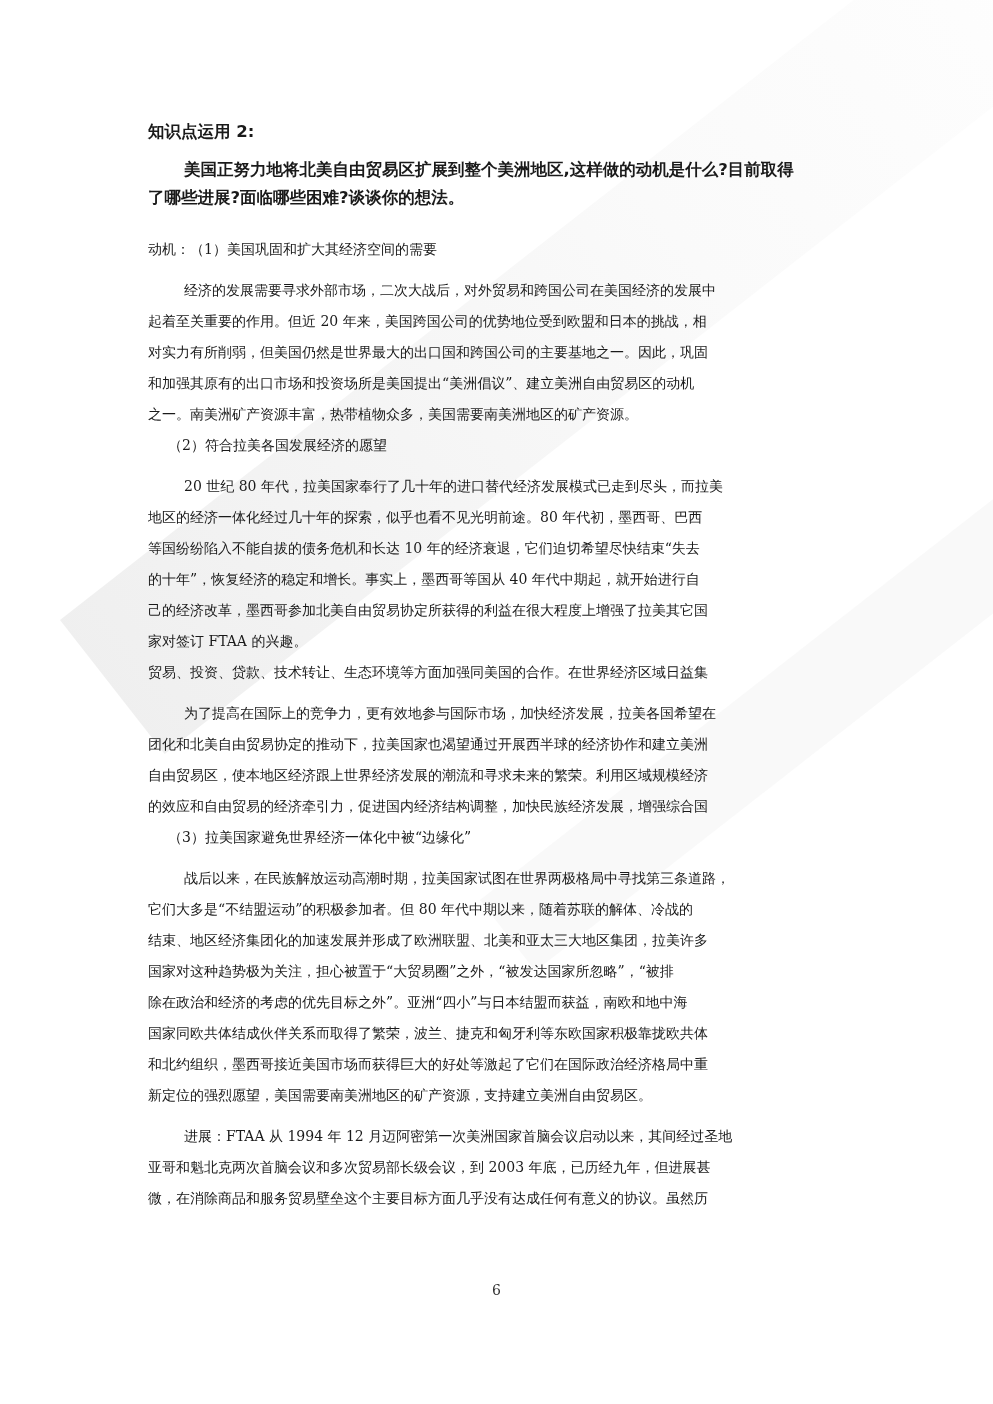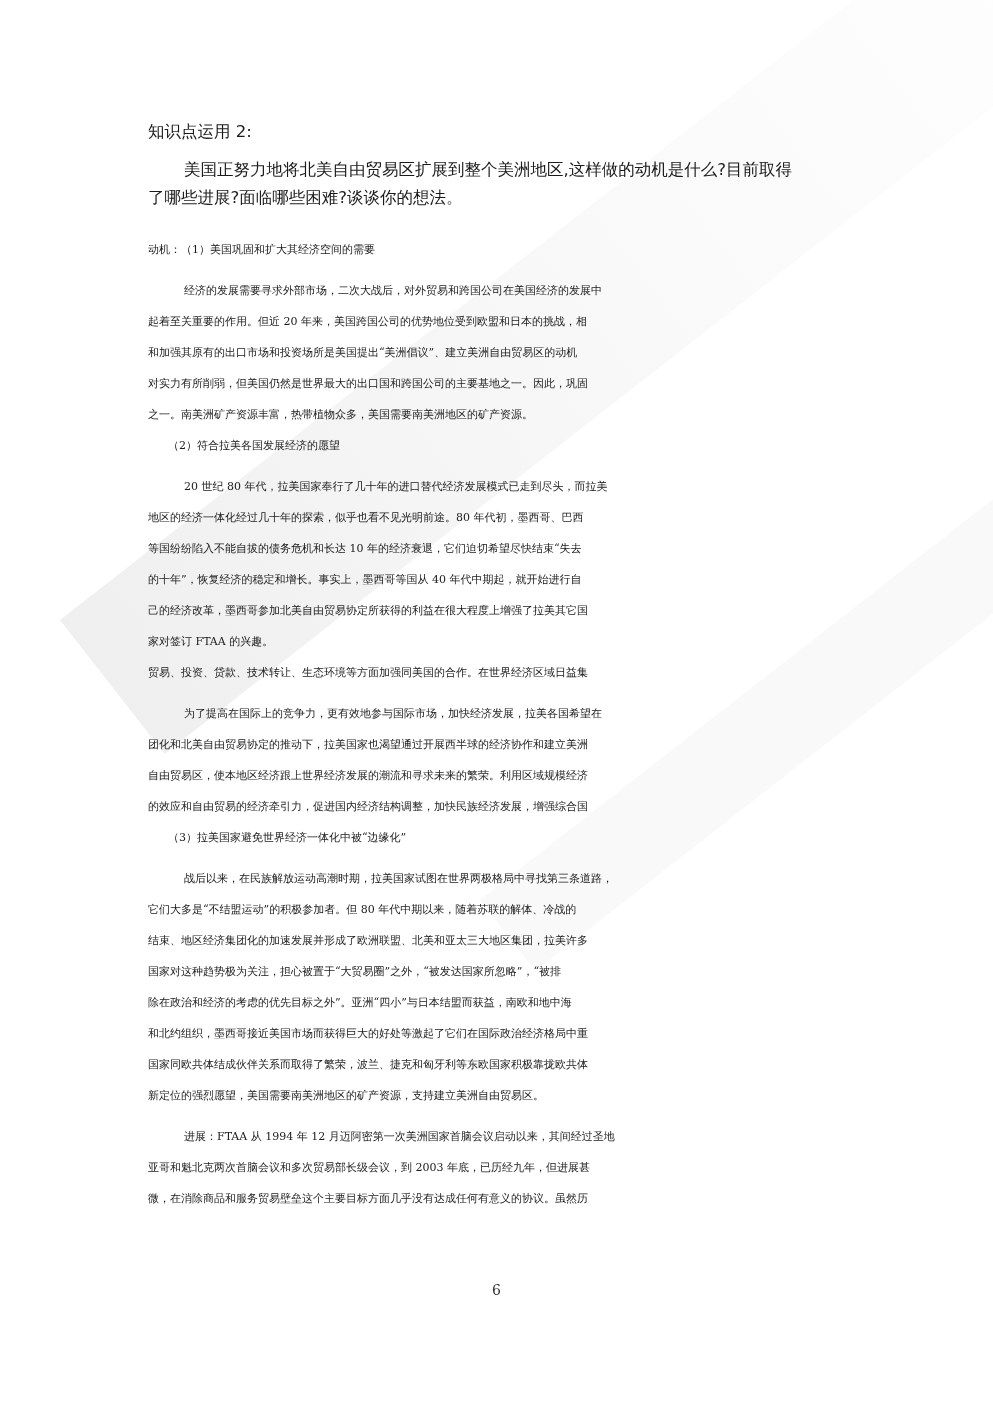--- a/index.html
+++ b/index.html
@@ -44,28 +44,28 @@
       background: rgba(230,230,230,0.25);
     }
     .page {
       position: absolute;
       left: 148px;
       top: 118px;
       width: 700px;
       z-index: 1;
     }
     .line {
-      font-size: 11px;
+      font-size: 14px;
       line-height: 31px;
       white-space: nowrap;
       height: 31px;
     }
     .heading {
       font-family: "DejaVu Sans", "Liberation Sans", sans-serif;
-      font-weight: normal;
+      font-weight: bold;
       font-size: 16.5px;
       line-height: 28px;
       height: 28px;
     }
     .indent { padding-left: 36px; margin-top: 10px; }
     .indent-sub { padding-left: 20px; }
     .page-number {
       position: absolute;
       left: 0;
       width: 993px;
@@ -86,43 +86,43 @@
 
 <div class="page">
   <div class="line heading">知识点运用 2:</div>
   <div class="line heading indent">美国正努力地将北美自由贸易区扩展到整个美洲地区,这样做的动机是什么?目前取得</div>
   <div class="line heading" style="margin-bottom:22px;">了哪些进展?面临哪些困难?谈谈你的想法。</div>
 
   <div id="body-lines">
       <div class="line">动机：（1）美国巩固和扩大其经济空间的需要</div>
       <div class="line indent">经济的发展需要寻求外部市场，二次大战后，对外贸易和跨国公司在美国经济的发展中</div>
       <div class="line">起着至关重要的作用。但近 20 年来，美国跨国公司的优势地位受到欧盟和日本的挑战，相</div>
+      <div class="line">对实力有所削弱，但美国仍然是世界最大的出口国和跨国公司的主要基地之一。因此，巩固</div>
       <div class="line">和加强其原有的出口市场和投资场所是美国提出“美洲倡议”、建立美洲自由贸易区的动机</div>
-      <div class="line">对实力有所削弱，但美国仍然是世界最大的出口国和跨国公司的主要基地之一。因此，巩固</div>
       <div class="line">之一。南美洲矿产资源丰富，热带植物众多，美国需要南美洲地区的矿产资源。</div>
       <div class="line indent-sub">（2）符合拉美各国发展经济的愿望</div>
       <div class="line indent">20 世纪 80 年代，拉美国家奉行了几十年的进口替代经济发展模式已走到尽头，而拉美</div>
       <div class="line">地区的经济一体化经过几十年的探索，似乎也看不见光明前途。80 年代初，墨西哥、巴西</div>
       <div class="line">等国纷纷陷入不能自拔的债务危机和长达 10 年的经济衰退，它们迫切希望尽快结束“失去</div>
       <div class="line">的十年”，恢复经济的稳定和增长。事实上，墨西哥等国从 40 年代中期起，就开始进行自</div>
       <div class="line">己的经济改革，墨西哥参加北美自由贸易协定所获得的利益在很大程度上增强了拉美其它国</div>
       <div class="line">家对签订 FTAA 的兴趣。</div>
       <div class="line">贸易、投资、贷款、技术转让、生态环境等方面加强同美国的合作。在世界经济区域日益集</div>
       <div class="line indent">为了提高在国际上的竞争力，更有效地参与国际市场，加快经济发展，拉美各国希望在</div>
       <div class="line">团化和北美自由贸易协定的推动下，拉美国家也渴望通过开展西半球的经济协作和建立美洲</div>
       <div class="line">自由贸易区，使本地区经济跟上世界经济发展的潮流和寻求未来的繁荣。利用区域规模经济</div>
       <div class="line">的效应和自由贸易的经济牵引力，促进国内经济结构调整，加快民族经济发展，增强综合国</div>
       <div class="line indent-sub">（3）拉美国家避免世界经济一体化中被“边缘化”</div>
       <div class="line indent">战后以来，在民族解放运动高潮时期，拉美国家试图在世界两极格局中寻找第三条道路，</div>
       <div class="line">它们大多是“不结盟运动”的积极参加者。但 80 年代中期以来，随着苏联的解体、冷战的</div>
       <div class="line">结束、地区经济集团化的加速发展并形成了欧洲联盟、北美和亚太三大地区集团，拉美许多</div>
       <div class="line">国家对这种趋势极为关注，担心被置于“大贸易圈”之外，“被发达国家所忽略”，“被排</div>
       <div class="line">除在政治和经济的考虑的优先目标之外”。亚洲“四小”与日本结盟而获益，南欧和地中海</div>
+      <div class="line">国家同欧共体结成伙伴关系而取得了繁荣，波兰、捷克和匈牙利等东欧国家积极靠拢欧共体</div>
       <div class="line">和北约组织，墨西哥接近美国市场而获得巨大的好处等激起了它们在国际政治经济格局中重</div>
-      <div class="line">国家同欧共体结成伙伴关系而取得了繁荣，波兰、捷克和匈牙利等东欧国家积极靠拢欧共体</div>
       <div class="line">新定位的强烈愿望，美国需要南美洲地区的矿产资源，支持建立美洲自由贸易区。</div>
       <div class="line indent">进展：FTAA 从 1994 年 12 月迈阿密第一次美洲国家首脑会议启动以来，其间经过圣地</div>
       <div class="line">亚哥和魁北克两次首脑会议和多次贸易部长级会议，到 2003  年底，已历经九年，但进展甚</div>
       <div class="line">微，在消除商品和服务贸易壁垒这个主要目标方面几乎没有达成任何有意义的协议。虽然历</div>
     </div>
 </div>
 
 <div class="page-number">6</div>
 
 </body></html>

